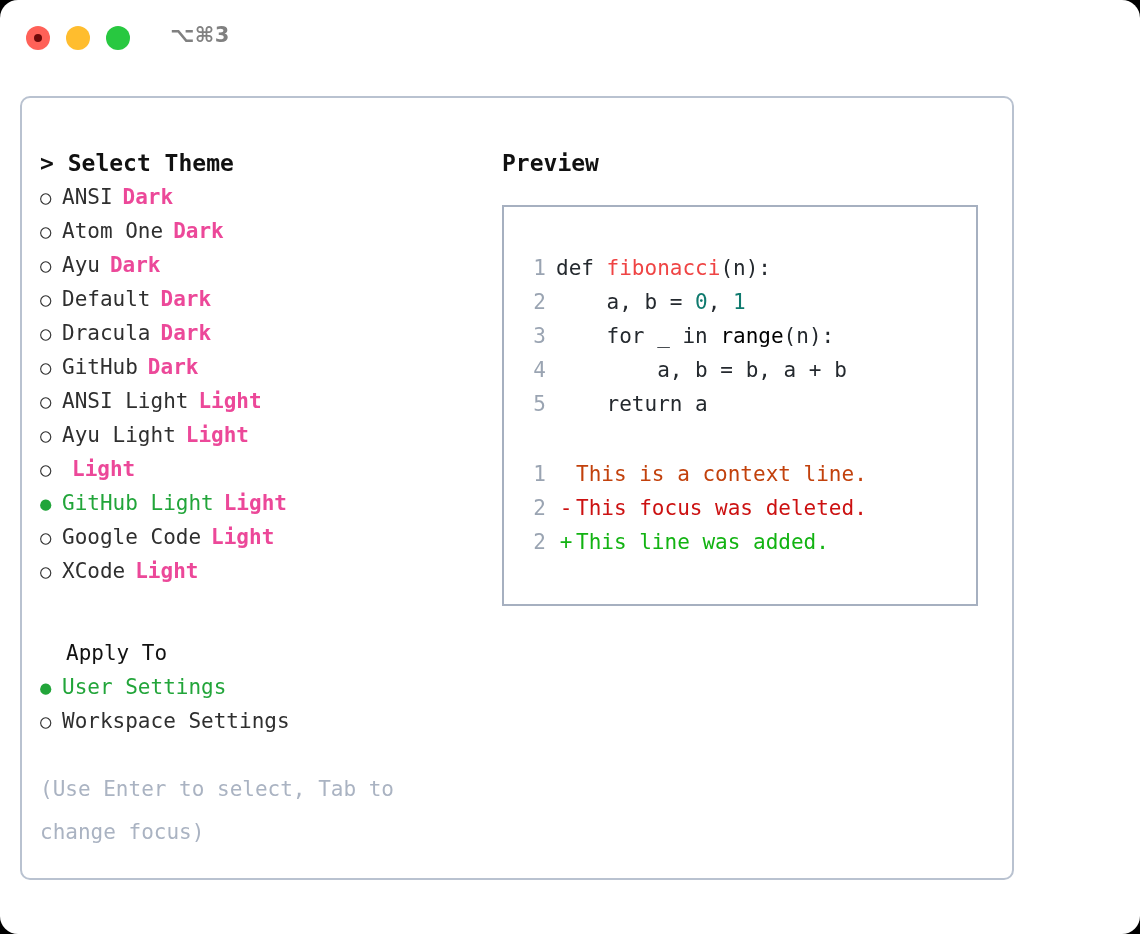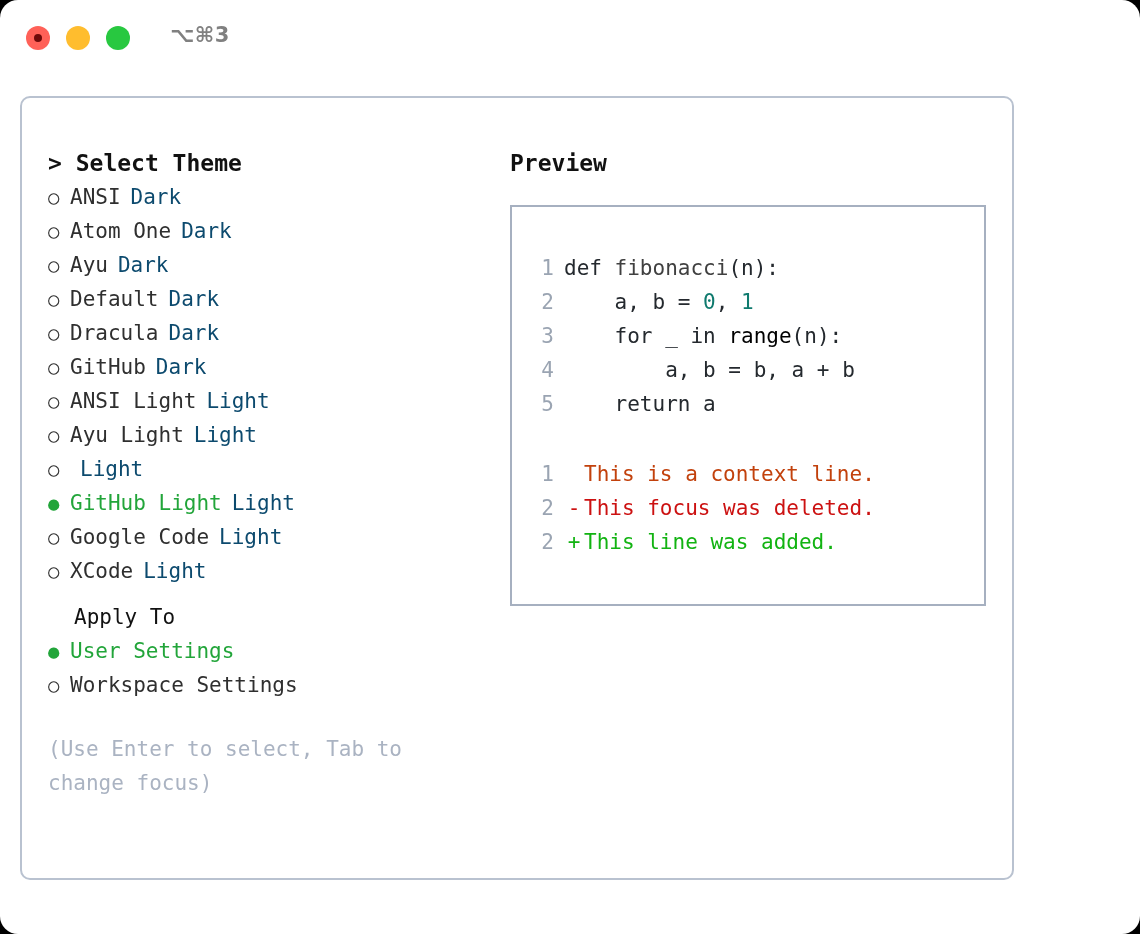--- a/index.html
+++ b/index.html
@@ -78,21 +78,21 @@
     width: 994px;
     height: 784px;
     border: 2px solid #b9c2d0;
     border-radius: 10px;
     box-sizing: border-box;
     background: #ffffff;
   }
 
   .columns {
     position: absolute;
-    left: 8px; top: 0;
+    left: 0; top: 0;
     width: 100%; height: 100%; border-radius: 8px;
   }
 
   
   .left-pane {
     position: absolute;
     left: 18px;
     top: 48px;
     width: 450px;
   }
@@ -117,37 +117,38 @@
     width: 22px;
     flex: 0 0 22px;
     font-size: 19px;
     color: #333333;
     line-height: 34px;
   }
   .opt-row.selected .bullet { color: #22a53a; }
   .opt-label { color: #2f2f2f; }
   .opt-row.selected .opt-label { color: #22a53a; }
   .opt-tag {
-    color: #0c4a6e;
+    color: #ec4899;
     margin-left: 10px;
-  }
-
-  .apply-section { margin-top: 12px; }
+    font-weight: bold;
+  }
+
+  .apply-section { margin-top: 48px; }
   .apply-title {
     font-size: 21px;
     color: #111111;
     line-height: 34px;
     padding-left: 26px;
     white-space: pre;
   }
   .hint {
     margin-top: 30px;
     font-size: 21px;
     color: #aab3c2;
-    line-height: 34px;
+    line-height: 43px;
     width: 400px;
   }
 
   
   .right-pane {
     position: absolute;
     left: 480px;
     top: 48px;
     width: 490px;
   }
@@ -175,21 +176,21 @@
     white-space: pre;
   }
   .ln {
     flex: 0 0 28px;
     width: 28px;
     text-align: right;
     color: #9aa4b2;
     margin-right: 10px;
   }
   .code-text { color: #24292e; }
-  .tok-fn  { color: #404040; }
+  .tok-fn  { color: #ef4444; }
   .tok-num { color: #0f7a6e; }
   .tok-bi  { color: #000000; }
 
   .diff-area {
     position: absolute;
     left: 14px;
     top: 250px;
     right: 6px;
   }
   .diff-line {

